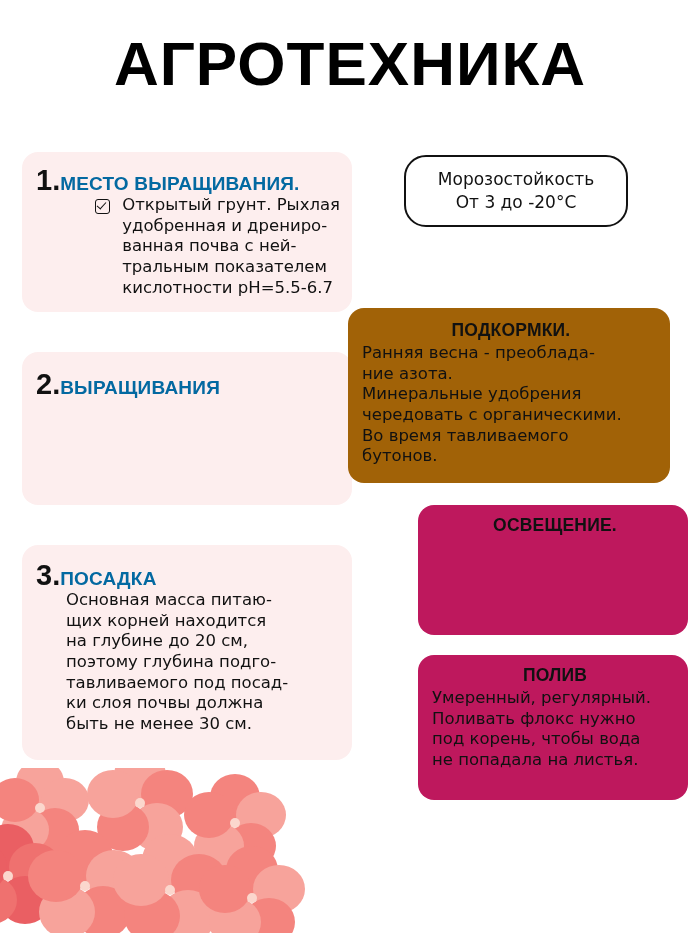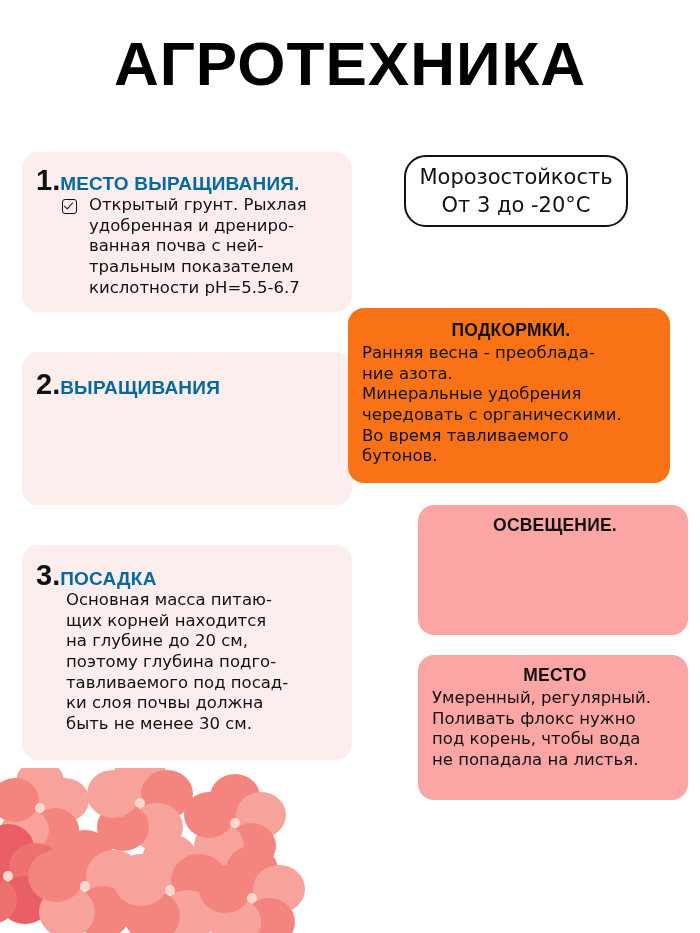--- a/index.html
+++ b/index.html
@@ -40,37 +40,37 @@
   .card {
     position: absolute;
     border-radius: 16px;
     box-sizing: border-box;
   }
 
   .card-pink {
     background: #fdeeee;
   }
   .card-blue {
-    background: #f97316;
+    background: #a16207;
   }
   .card-yellow {
-    background: #fca5a5;
+    background: #be185d;
   }
 
   .outline-box {
     position: absolute;
     border: 2px solid #111111;
     border-radius: 22px;
     box-sizing: border-box;
     text-align: center;
     display: flex;
     flex-direction: column;
     justify-content: center;
     align-items: center;
-    font-size: 21px;
+    font-size: 17px;
     line-height: 1.35;
     color: #111;
   }
 
   .step-head {
     display: flex;
     align-items: baseline;
     margin: 0;
     padding: 0;
   }
@@ -93,20 +93,21 @@
     font-size: 16.5px;
     line-height: 1.25;
     color: #111;
     white-space: pre-line;
   }
 
   .check-row {
     display: flex;
     align-items: flex-start;
     gap: 12px;
+    justify-content: flex-end;
   }
   .checkbox {
     flex: 0 0 auto;
     width: 13px;
     height: 13px;
     border: 1.5px solid #111;
     border-radius: 3px;
     position: relative;
     margin-top: 4px;
   }
@@ -233,21 +234,21 @@
   </div>
 
   <div class="card card-yellow" id="card-light">
     <div class="inner-pad">
       <div class="section-head center-head">ОСВЕЩЕНИЕ.</div>
     </div>
   </div>
 
   <div class="card card-yellow" id="card-water">
     <div class="inner-pad">
-      <div class="section-head center-head">МЕСТО</div>
+      <div class="section-head center-head">ПОЛИВ</div>
       <div class="body-text">Умеренный, регулярный.
 Поливать флокс нужно
 под корень, чтобы вода
 не попадала на листья.</div>
     </div>
   </div>
 
   <div class="flowers">
     <svg width="330" height="165" viewBox="0 0 330 165">
       <g>

